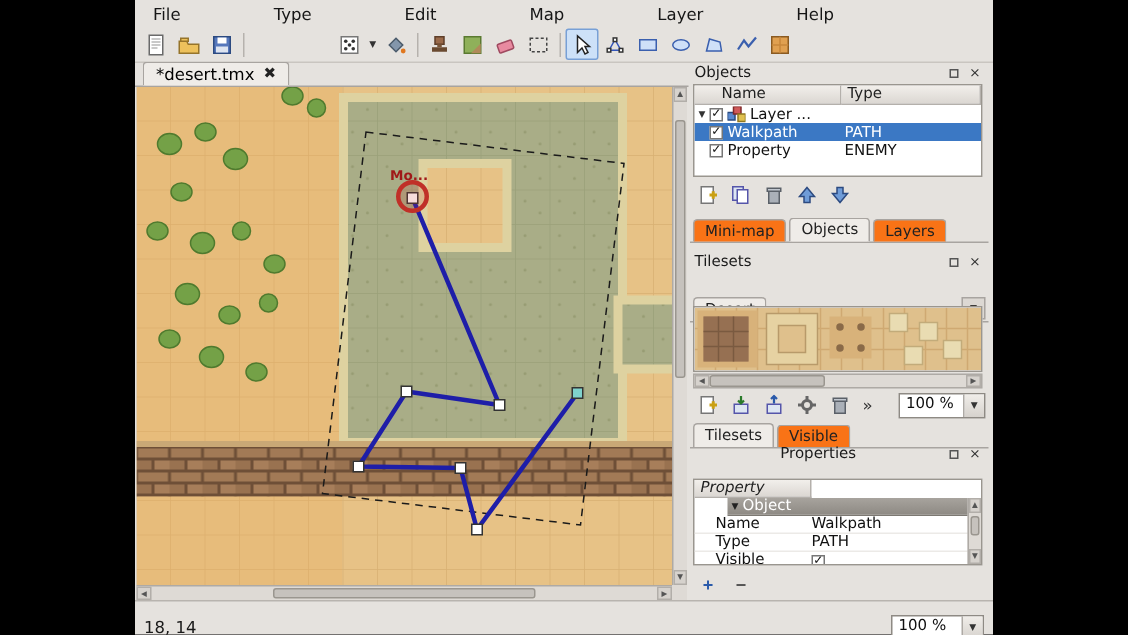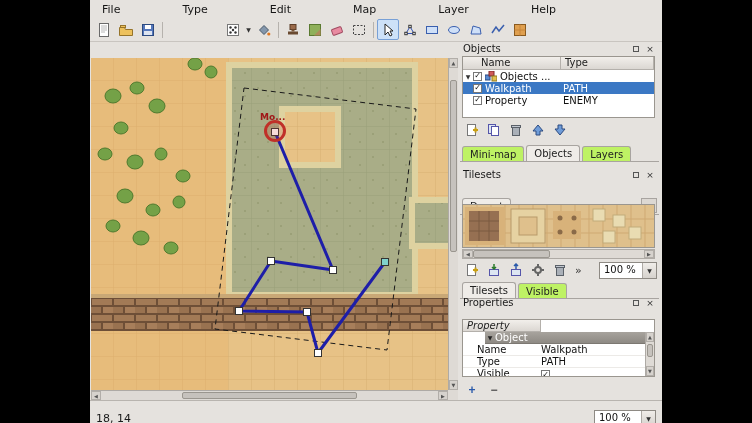--- a/index.html
+++ b/index.html
@@ -71,21 +71,21 @@
 
   
   .btnrow{position:absolute;display:flex;align-items:center;gap:2px;}
   .sb{width:20px;height:18px;display:flex;align-items:center;justify-content:center;
       background:transparent;border:1px solid transparent;padding:0;}
   .overflow{font-size:11px;color:#333;padding:0 3px;}
 
   
   .docktabs{position:absolute;display:flex;align-items:flex-end;height:18px;padding-left:2px;width:100%;
       border-bottom:1px solid #a8a4a0;}
-  .dtab{font-size:10px;padding:2px 7px 1px;background:#bef264;border:1px solid #a8a4a0;border-bottom:none;
+  .dtab{font-size:10px;padding:2px 7px 1px;background:#f97316;border:1px solid #a8a4a0;border-bottom:none;
       border-radius:3px 3px 0 0;margin-right:2px;color:#222;}
   .dtab.active{background:#efece8;padding-bottom:2px;}
   .tsdrop{position:absolute;right:2px;bottom:1px;width:16px;height:15px;display:flex;align-items:center;
       justify-content:center;font-size:6px;border:1px solid #a8a4a0;background:#dcd8d3;}
 
   
   .prow{position:relative;display:flex;align-items:center;height:12px;font-size:10px;color:#111;
       border-bottom:1px solid #eceae7;}
   .pname{width:78px;padding-left:14px;}
   .pval{flex:1;}
@@ -225,20 +225,26 @@
         </svg>
     </button>
     <button class="tb">
       <svg width="16" height="16">
           <rect x="2.5" y="2.5" width="11" height="11" fill="#e0a050" stroke="#8a5a20"></rect>
           <path d="M8 2.5v11M2.5 8h11" stroke="#c8863a"></path>
         </svg>
     </button>
   </div>
 
+  <div class="tabbar">
+    <div class="doctab">
+      <span>*desert.tmx</span>
+      <span class="tabclose">✖</span>
+    </div>
+  </div>
 
   <div class="mapview">
     <svg id="mapsvg" width="357" height="332" viewBox="0 0 357 332">
       <defs>
         <pattern id="sand" width="23" height="23" patternUnits="userSpaceOnUse">
           <rect width="23" height="23" fill="#e7c286"></rect>
           <path d="M23 0V23H0" fill="none" stroke="#d8b072" stroke-width="1"></path>
         </pattern>
         <pattern id="grass" width="23" height="23" patternUnits="userSpaceOnUse">
           <rect width="23" height="23" fill="#a9ad87"></rect>
@@ -348,21 +354,21 @@
         <span class="cb">
             <span>✓</span>
           </span>
         <span class="grpicon">
           <svg width="12" height="11">
               <rect x="0" y="4" width="5" height="5" fill="#5a8ad0" stroke="#2a4a80"></rect>
               <rect x="4" y="0" width="5" height="5" fill="#d05a5a" stroke="#802a2a"></rect>
               <rect x="7" y="5" width="5" height="5" fill="#e0c050" stroke="#907820"></rect>
             </svg>
         </span>
-        <span class="tname">Objects ...</span>
+        <span class="tname">Layer ...</span>
       </div>
       <div class="trow selected">
         <span class="indent"></span>
         <span class="cb">
             <span>✓</span>
           </span>
         <span class="tname">Walkpath</span>
         <span class="ttype">PATH</span>
       </div>
       <div class="trow">
@@ -492,21 +498,21 @@
         <span class="combotext">100 %</span>
         <span class="combobtn">▼</span>
       </div>
     </div>
 
     <div class="docktabs" style="top:239px;">
       <span class="dtab active">Tilesets</span>
       <span class="dtab">Visible</span>
     </div>
 
-    <div class="dockheader" style="top:254px;">
+    <div class="dockheader" style="top:254px;text-align:center;">
       <span class="docktitle">Properties</span>
       <span class="dockbtn">
           <span class="floatsq"></span>
         </span>
       <span class="dockbtn">×</span>
     </div>
 
     <div class="panelbox" style="left:2px;top:277px;width:193px;height:58px;">
       <div class="phead">
         <span class="th ph1">Property</span>

